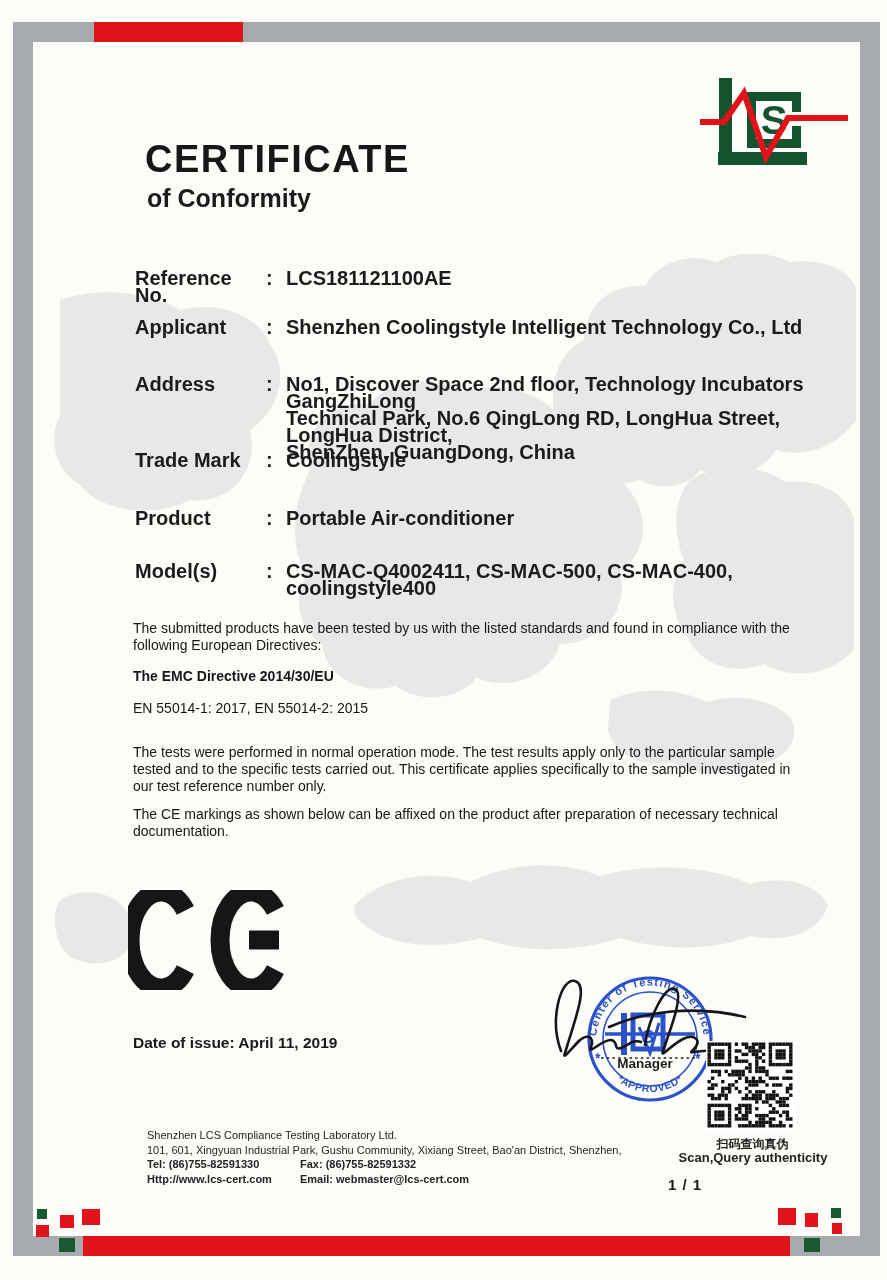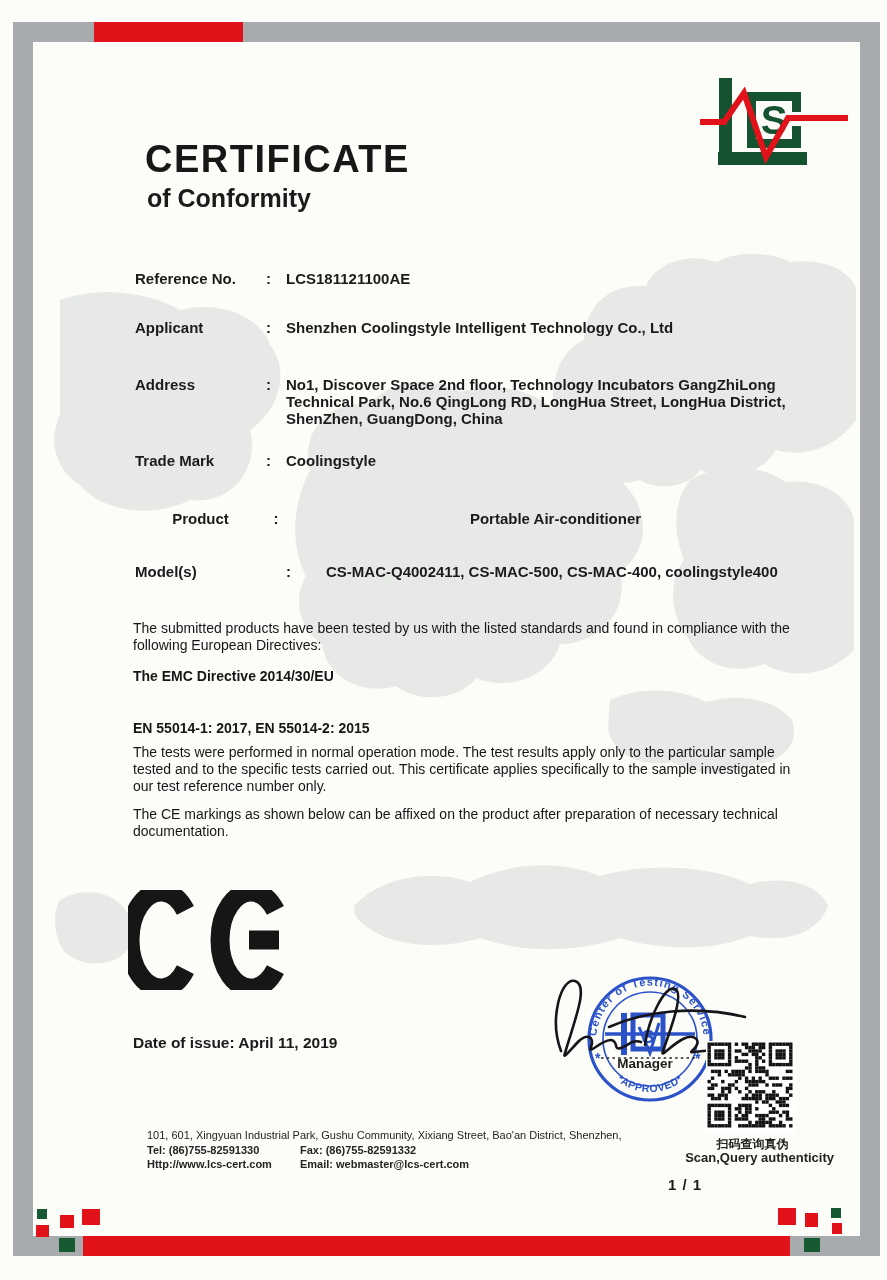--- a/index.html
+++ b/index.html
@@ -17,40 +17,40 @@
 
   
   .map { left: 0; top: 0; width: 887px; height: 1280px; opacity: .55; }
 
   
   .logo { left: 698px; top: 70px; }
   .title { left: 145px; top: 138px; font-size: 38px; font-weight: bold; letter-spacing: 1.5px; color: #171717; }
   .subtitle { left: 147px; top: 184px; font-size: 25px; font-weight: bold; color: #1b1b1b; text-align: center; }
 
   
-  .field-row { left: 135px; width: 690px; display: grid; grid-template-columns: 131px 20px auto; font-size: 15px; font-weight: bold; color: #1b1b1b; line-height: 17px; }
+  .field-row { left: 135px; width: 690px; display: grid; grid-template-columns: 131px 20px auto; font-size: 20px; font-weight: bold; color: #1b1b1b; line-height: 17px; }
   .row-ref { top: 270px; } .row-app { top: 319px; } .row-addr { top: 376px; }
-  .row-tm { top: 452px; } .row-prod { top: 510px; text-align: center; } .row-model { top: 563px; gap: 20px; }
+  .row-tm { top: 452px; } .row-prod { top: 510px; } .row-model { top: 563px; }
   .addr-line { display: block; }
 
   
   .para { left: 133px; width: 676px; font-size: 14px; line-height: 17px; color: #161616; }
-  .p-intro { top: 620px; } .p-dir { top: 668px; font-weight: bold; } .p-std { top: 720px; font-weight: bold; }
+  .p-intro { top: 620px; } .p-dir { top: 668px; font-weight: bold; } .p-std { top: 700px; font-weight: normal; }
   .p-test { top: 744px; } .p-ce { top: 806px; } .p-other { top: 850px; }
 
   
   .ce { left: 128px; top: 890px; }
   .sr-only { position: absolute; width: 1px; height: 1px; overflow: hidden; clip: rect(0 0 0 0); }
 
   
   .date-issue { left: 133px; top: 1034px; font-size: 15.5px; font-weight: bold; color: #1a1a1a; }
   .stamp { left: 545px; top: 955px; }
   .qr { left: 706px; top: 1041px; }
   .qr-cap-zh { left: 690px; top: 1136px; width: 125px; text-align: center; font-size: 12px; font-weight: bold; color: #222; }
-  .qr-cap-en { left: 672px; top: 1150px; width: 162px; text-align: right; font-size: 13px; font-weight: bold; color: #222; }
+  .qr-cap-en { left: 672px; top: 1150px; width: 162px; text-align: center; font-size: 13px; font-weight: bold; color: #222; }
 
   
   .footer { left: 147px; top: 1128px; width: 520px; font-size: 11px; line-height: 14.5px; color: #242424; }
   .f-cols { display: grid; grid-template-columns: 153px auto; font-weight: bold; }
   .page-num { left: 668px; top: 1176px; font-size: 15px; font-weight: bold; letter-spacing: 1px; color: #1a1a1a; }
 </style>
 </head>
 <body>
 
 <div class="page">
@@ -498,20 +498,21 @@
         <rect x="69.5" y="83.1" width="3.4" height="3.4"></rect>
         <rect x="72.9" y="83.1" width="3.4" height="3.4"></rect>
         <rect x="76.3" y="83.1" width="3.4" height="3.4"></rect>
         <rect x="83.1" y="83.1" width="3.4" height="3.4"></rect>
       </g>
   </svg>
   <div class="abs qr-cap-zh">扫码查询真伪</div>
   <div class="abs qr-cap-en">Scan,Query authenticity</div>
 
   <div class="abs footer">
+    <div>Shenzhen LCS Compliance Testing Laboratory Ltd.</div>
     <div>101, 601, Xingyuan Industrial Park, Gushu Community, Xixiang Street, Bao'an District, Shenzhen,</div>
     <div class="f-cols">
       <span>Tel: (86)755-82591330</span>
       <span>Fax: (86)755-82591332</span>
     </div>
     <div class="f-cols">
       <span>Http://www.lcs-cert.com</span>
       <span>Email: webmaster@lcs-cert.com</span>
     </div>
   </div>

